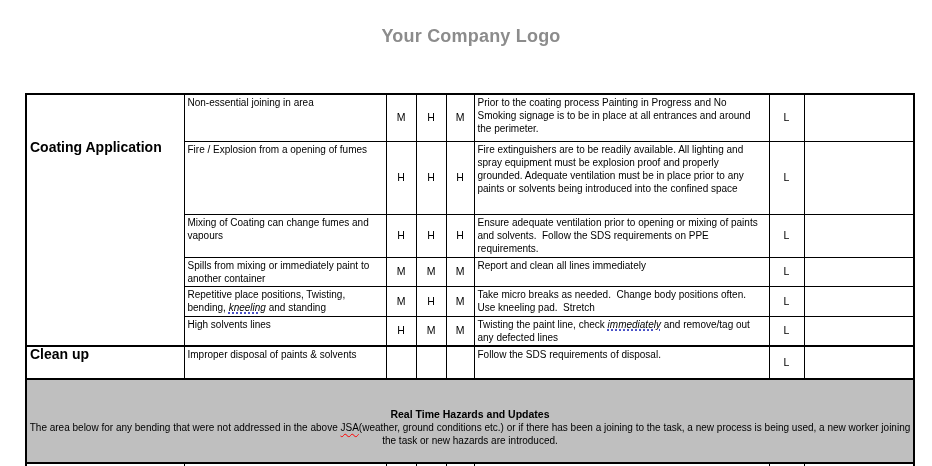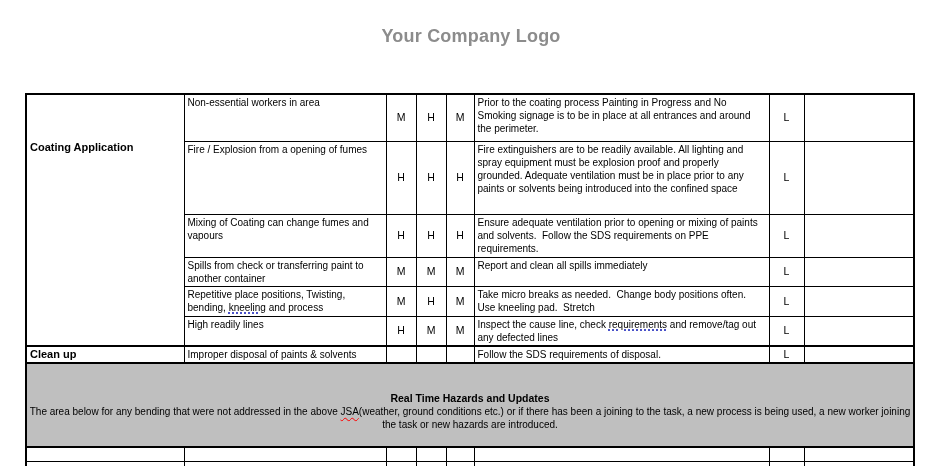--- a/index.html
+++ b/index.html
@@ -19,39 +19,39 @@
     border:2px solid #000;
   }
   td{
     border:1px solid #000;
     padding:1px 3px;
     font-size:10px;line-height:13px;
     vertical-align:top;
     white-space:pre-wrap;
     overflow:hidden;
   }
-  td.task{font-weight:bold;font-size:11px;margin-left:40px;}
+  td.task{font-weight:bold;font-size:14px;margin-left:40px;}
   td.task-span{padding-top:46px;}
   td.sev, td.rating{
     text-align:center;vertical-align:middle;padding:0;font-size:10.5px;
   }
   tr.h47{height:47px} tr.h73{height:73px} tr.h43{height:43px}
-  tr.h29{height:29px} tr.h30{height:30px} tr.h17{height:17px}
+  tr.h29{height:29px} tr.h30{height:30px} tr.h17{height:33px}
   tr.hb{height:43px}  tr.he{height:15px}
   tr.cleanup td{border-top:2px solid #000;}
   tr.banner td{
     border-top:2px solid #000;border-bottom:2px solid #000;
     background:var(--banner_bg,#bfbfbf);
     text-align:center;vertical-align:middle;padding:2px 2px;
   }
   .banner-title{font-weight:bold;font-size:10.5px;display:block;}
   .mark-grammar{
     text-decoration-line:underline;text-decoration-style:dotted;
     text-decoration-color:var(--grammar_blue,#4a52c8);
-    text-decoration-thickness:2px;text-underline-offset:2px;
+    text-decoration-thickness:2px;text-underline-offset:2px;font-style:italic;
   }
   .mark-spell{
     text-decoration-line:underline;text-decoration-style:wavy;
     text-decoration-color:var(--spell_red,#ff0000);
     text-decoration-thickness:1px;text-underline-offset:2px;
     text-decoration-skip-ink:none;
   }
 </style>
 </head>
 <body>
@@ -66,21 +66,21 @@
       <col style="width:30px">
       <col style="width:28px">
     <col style="width:295px">
       <col style="width:35px">
       <col style="width:110px">
   </colgroup>
 
   <tbody>
       <tr class="h47">
     <td class="task task-span" rowspan="6">Coating Application</td>
-    <td>Non-essential workers in area</td>
+    <td>Non-essential joining in area</td>
     <td class="sev">M</td>
     <td class="sev">H</td>
     <td class="sev">M</td>
     <td>Prior to the coating process Painting in Progress and No Smoking signage is to be in place at all entrances and around the perimeter.</td>
     <td class="rating">L</td>
     <td></td>
   </tr>
 
   <tr class="h73">
     <td>Fire / Explosion from a opening of fumes</td>
@@ -96,45 +96,45 @@
     <td>Mixing of Coating can change fumes and vapours</td>
     <td class="sev">H</td>
     <td class="sev">H</td>
     <td class="sev">H</td>
     <td>Ensure adequate ventilation prior to opening or mixing of paints and solvents.  Follow the SDS requirements on PPE requirements.</td>
     <td class="rating">L</td>
     <td></td>
   </tr>
 
   <tr class="h29">
-    <td>Spills from check or transferring paint to another container</td>
+    <td>Spills from mixing or immediately paint to another container</td>
     <td class="sev">M</td>
     <td class="sev">M</td>
     <td class="sev">M</td>
-    <td>Report and clean all spills immediately</td>
+    <td>Report and clean all lines immediately</td>
     <td class="rating">L</td>
     <td></td>
   </tr>
 
   <tr class="h30">
-    <td><span>Repetitive place positions, Twisting, bending, </span><span class="mark-grammar">kneeling</span><span> and process</span></td>
+    <td><span>Repetitive place positions, Twisting, bending, </span><span class="mark-grammar">kneeling</span><span> and standing</span></td>
     <td class="sev">M</td>
     <td class="sev">H</td>
     <td class="sev">M</td>
     <td>Take micro breaks as needed.  Change body positions often.  Use kneeling pad.  Stretch</td>
     <td class="rating">L</td>
     <td></td>
   </tr>
 
   <tr class="h29">
-    <td>High readily lines</td>
+    <td>High solvents lines</td>
     <td class="sev">H</td>
     <td class="sev">M</td>
     <td class="sev">M</td>
-    <td><span>Inspect the cause line, check </span><span class="mark-grammar">requirements</span><span> and remove/tag out any defected lines</span></td>
+    <td><span>Twisting the paint line, check </span><span class="mark-grammar">immediately</span><span> and remove/tag out any defected lines</span></td>
     <td class="rating">L</td>
     <td></td>
   </tr>
 
   <tr class="h17 cleanup">
     <td class="task">Clean up</td>
     <td>Improper disposal of paints &amp; solvents</td>
     <td class="sev"></td>
     <td class="sev"></td>
     <td class="sev"></td>

